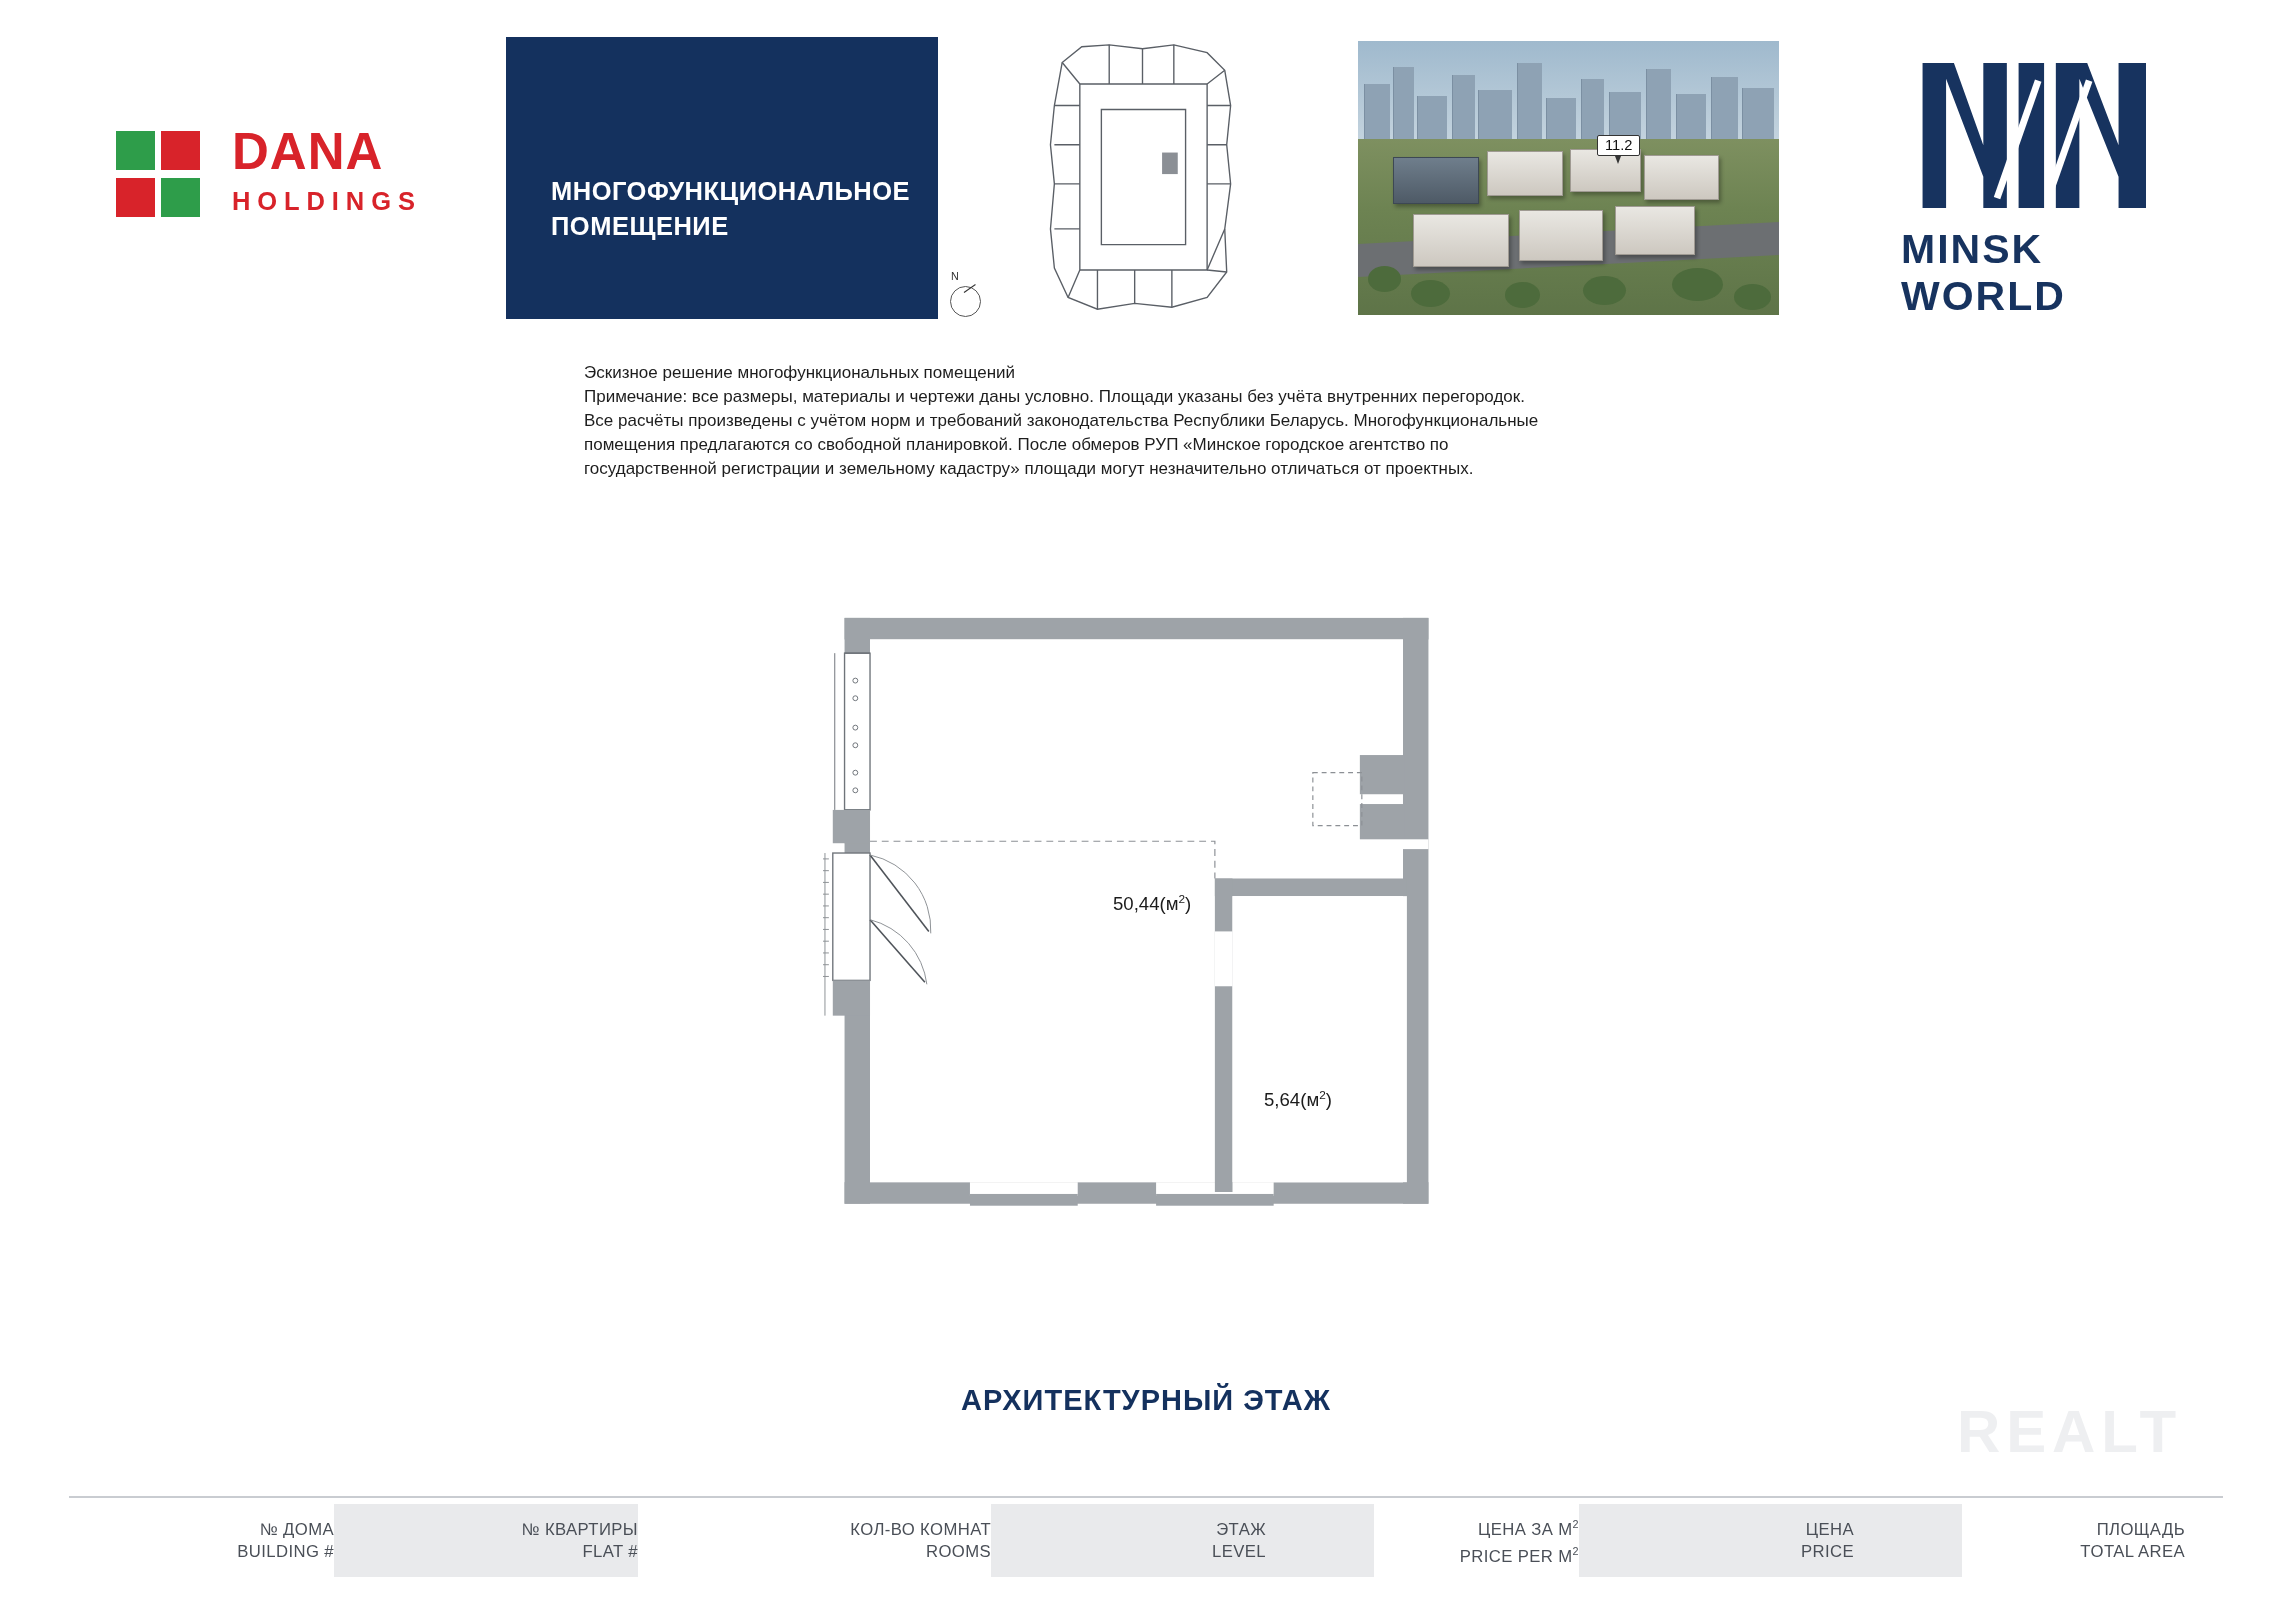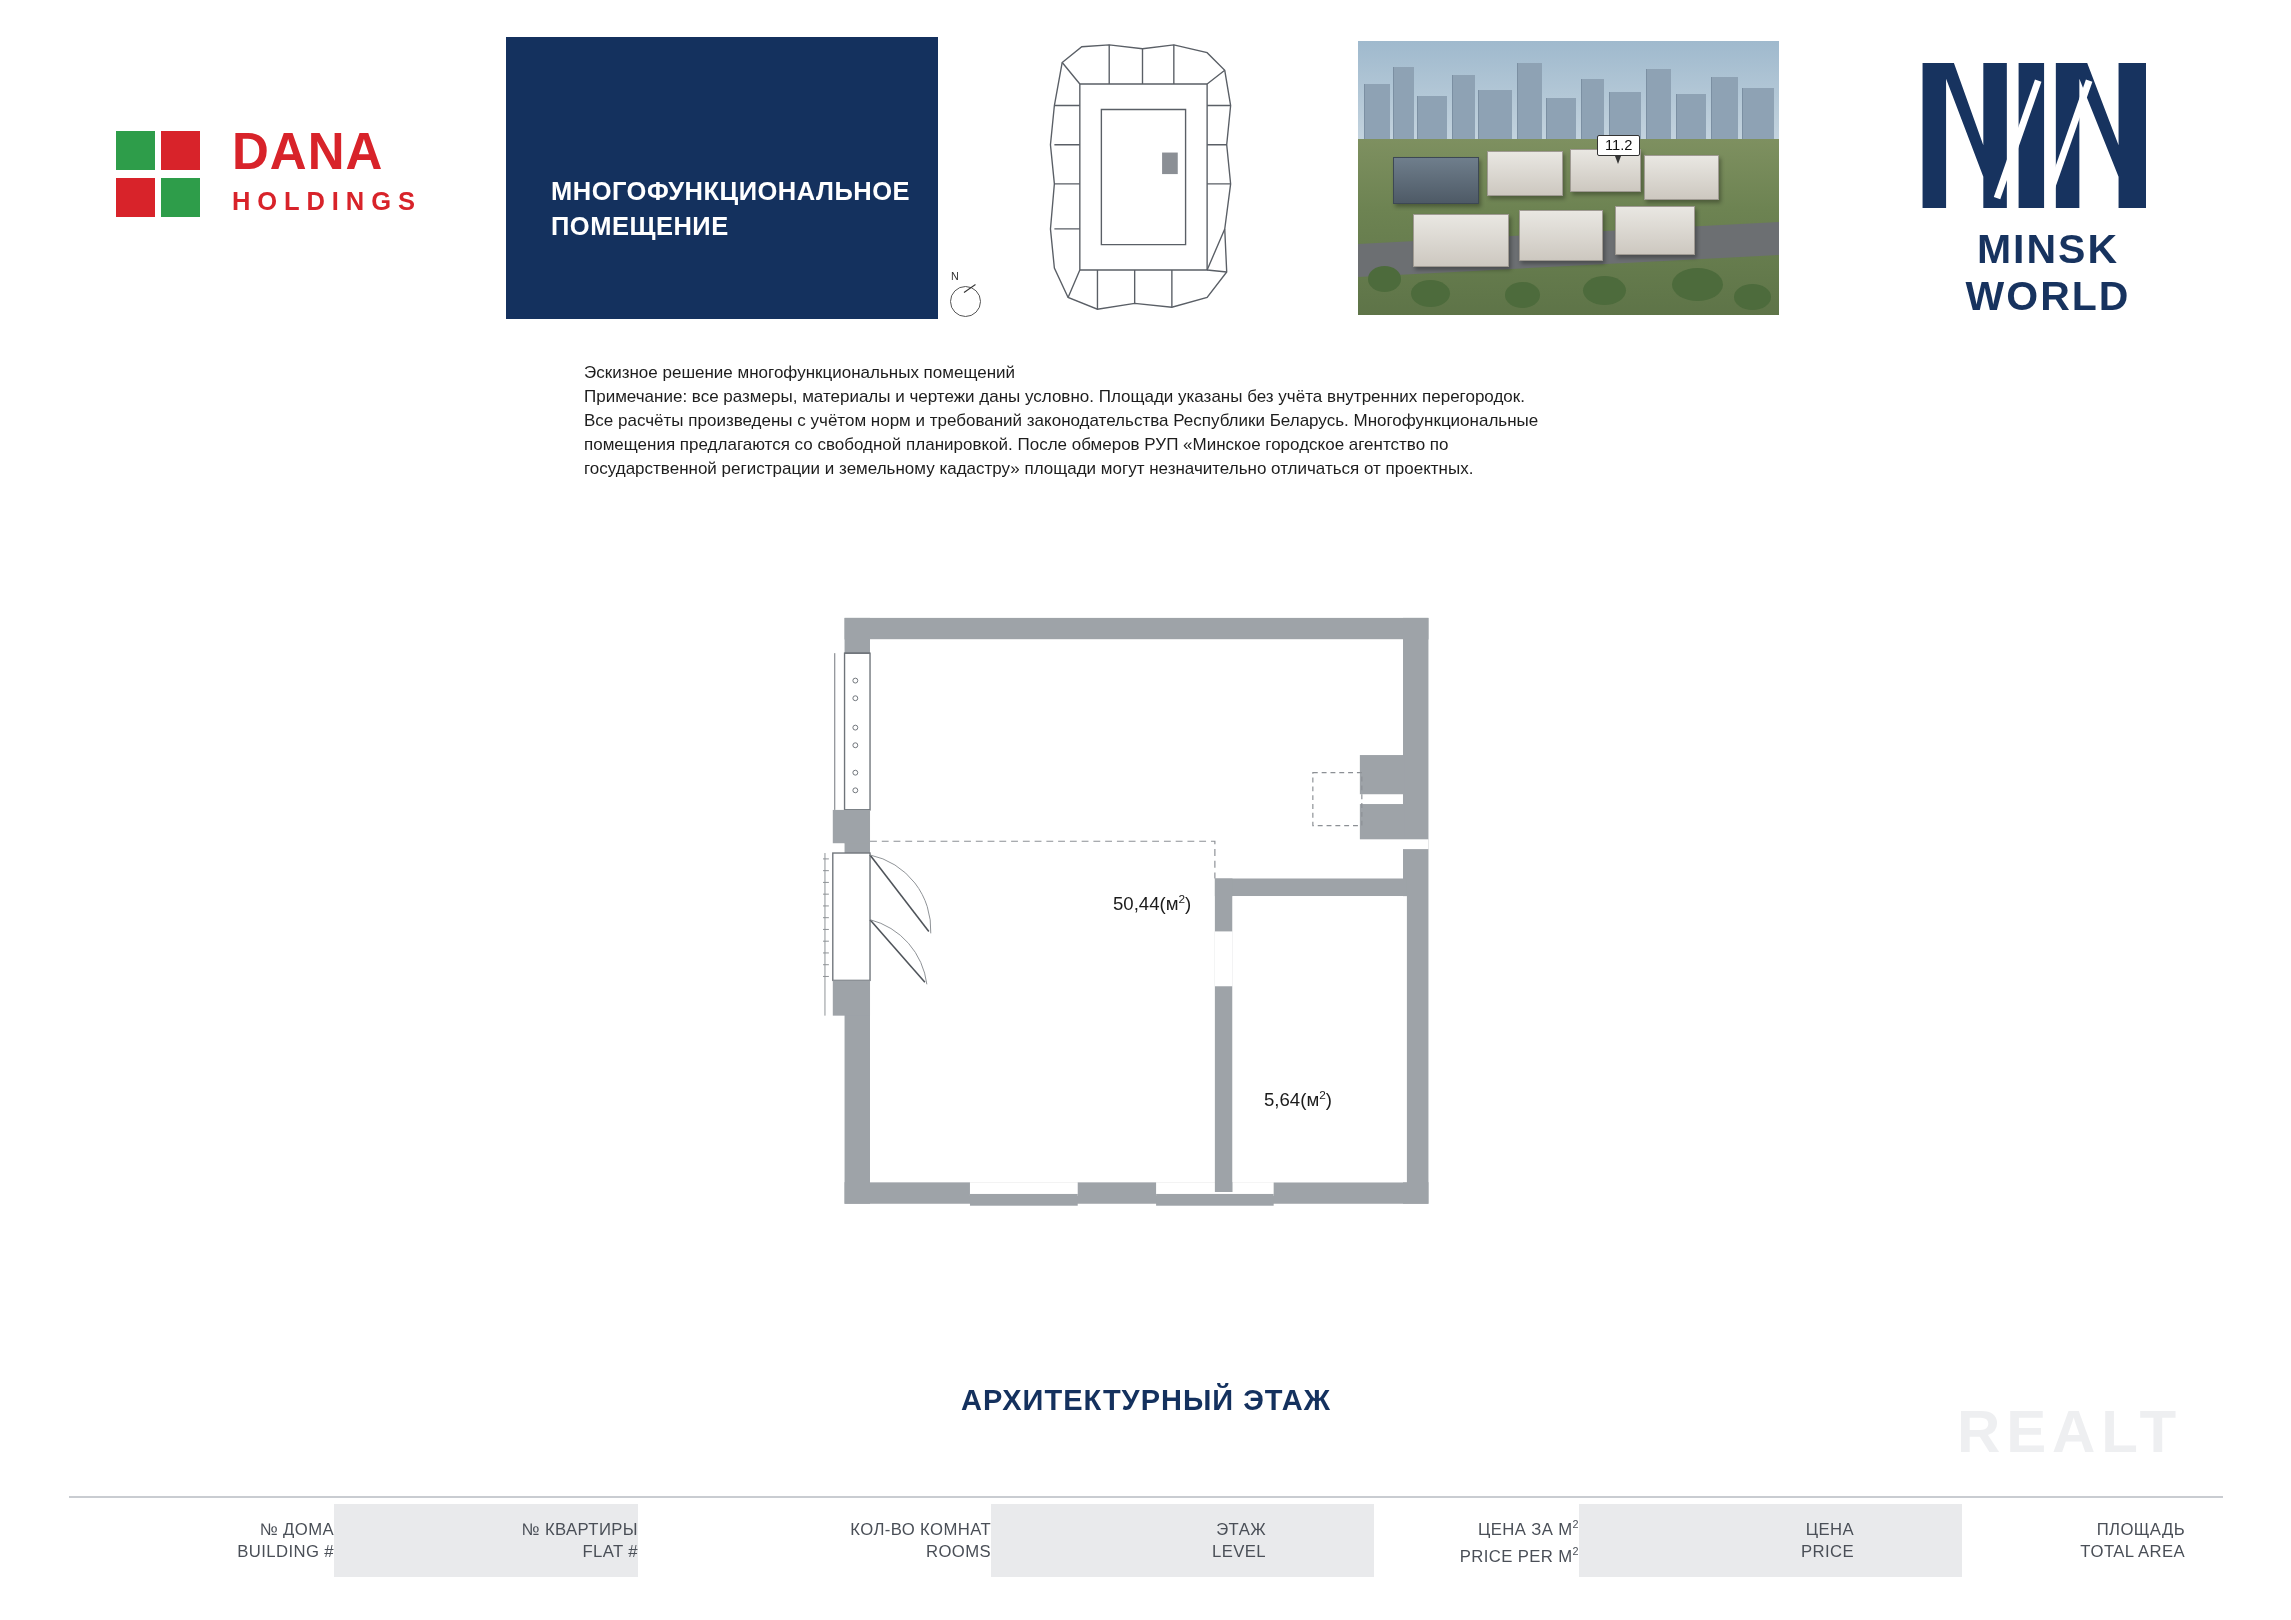--- a/index.html
+++ b/index.html
@@ -199,21 +199,20 @@
     border-top: 8.8px solid #333;
   }
 
   
   .mw-logo {
     position: absolute;
     left: 1901px;
     top: 51px;
     width: 294px;
     height: 255px;
-    text-align: center;
     color: #17335f;
   }
   .mw-mark {
     width: 294px;
     height: 167px;
   }
   .mw-name {
     font-size: 41px;
     font-weight: bold;
     letter-spacing: 2px;

